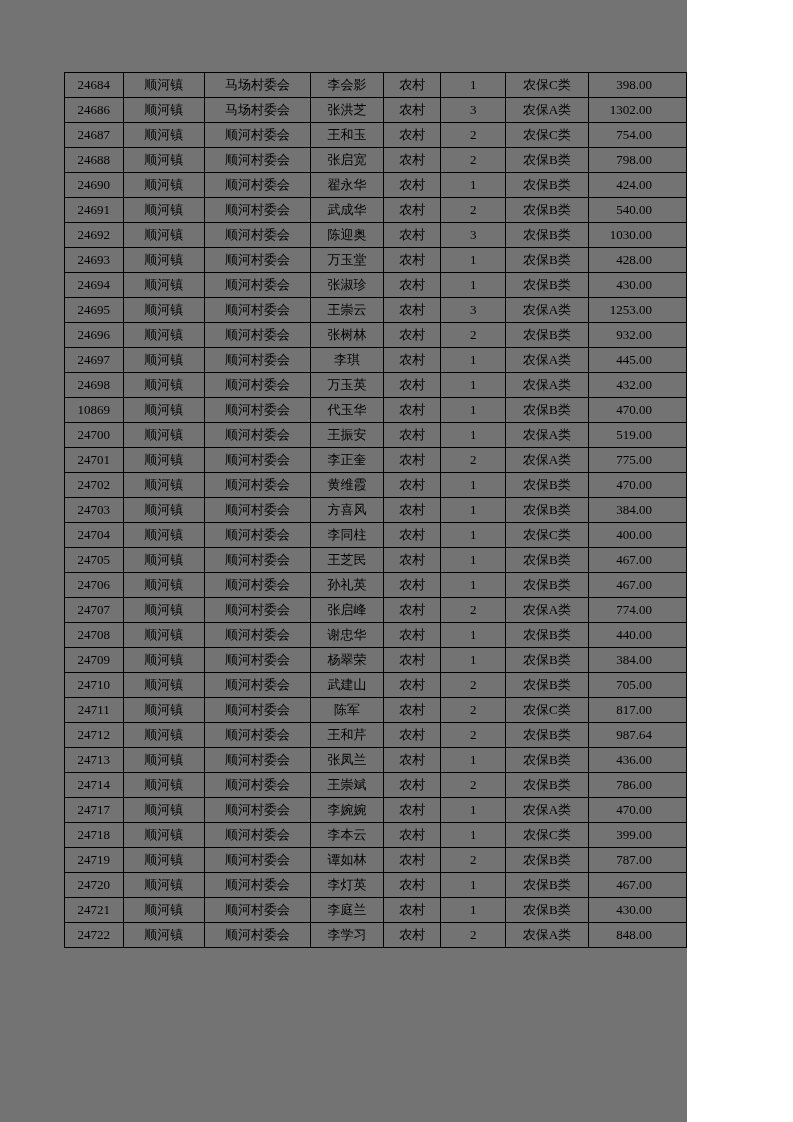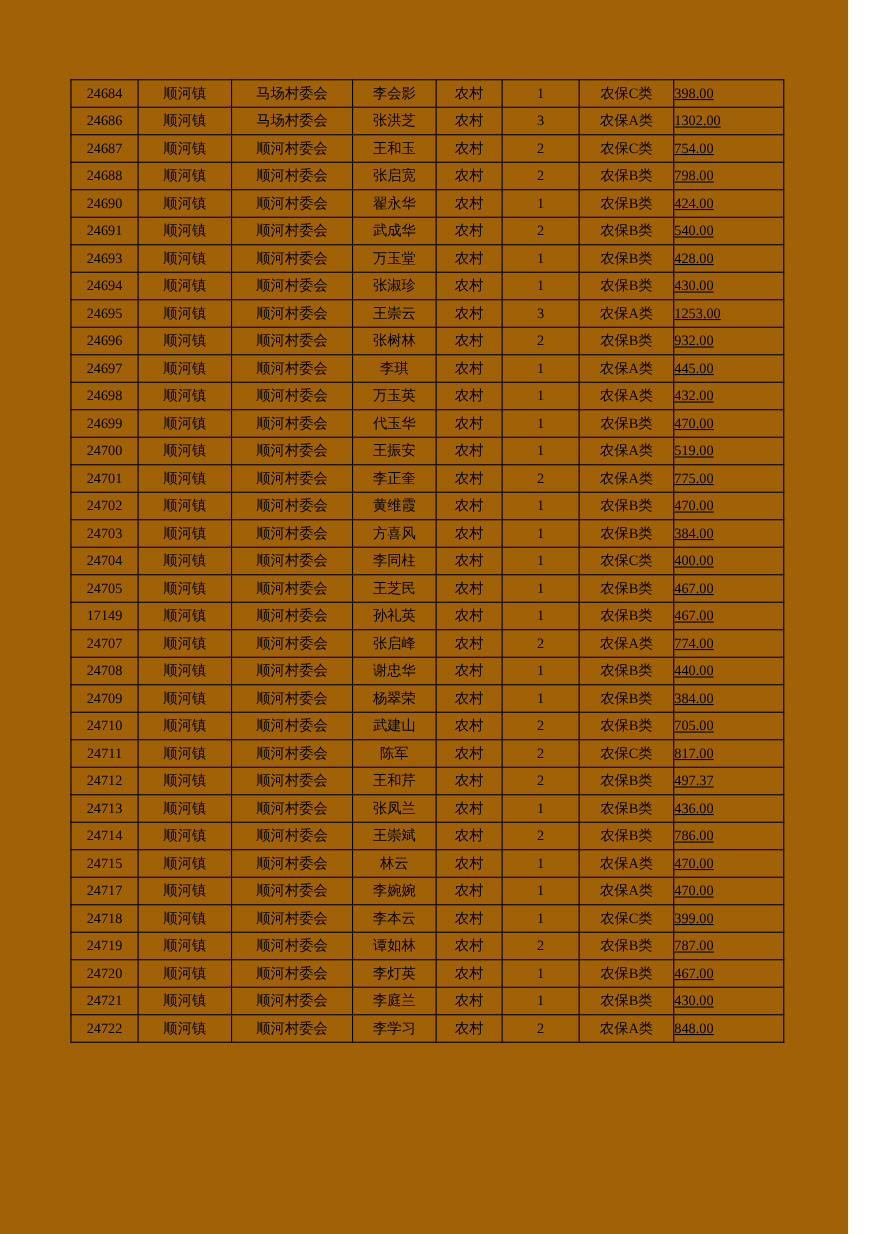--- a/index.html
+++ b/index.html
@@ -9,23 +9,23 @@
   body {
     width: 793px;
     height: 1122px;
     background: #ffffff;
     color: #000000;
     font-family: "Liberation Serif", "DejaVu Serif", serif;
     position: relative;
   }
   .sheet {
     position: relative;
-    width: 771px;
+    width: 687px;
     height: 1122px;
-    background: #a16207;
+    background: #737373;
     overflow: hidden;
   }
   table.grid {
     position: absolute;
     left: 64px;
     top: 72px;
     border-collapse: collapse;
     table-layout: fixed;
   }
   table.grid td {
@@ -40,23 +40,22 @@
   }
   col.c-id       { width: 61px; }
   col.c-town     { width: 85px; }
   col.c-village  { width: 110px; }
   col.c-name     { width: 76px; }
   col.c-residence{ width: 60px; }
   col.c-count    { width: 70px; }
   col.c-category { width: 86px; }
   col.c-amount   { width: 100px; }
   table.grid td.col-amount {
-    text-align: left;
+    text-align: right;
     padding-right: 34px;
-    text-decoration: underline;
   }
 </style>
 </head>
 <body>
 
 <div class="sheet">
   <table class="grid">
     <colgroup>
       <col class="c-id">
       <col class="c-town">
@@ -122,20 +121,30 @@
           <td class="col-id">24691</td>
           <td class="col-town">顺河镇</td>
           <td class="col-village">顺河村委会</td>
           <td class="col-name">武成华</td>
           <td class="col-residence">农村</td>
           <td class="col-count">2</td>
           <td class="col-category">农保B类</td>
           <td class="col-amount">540.00</td>
         </tr>
         <tr>
+          <td class="col-id">24692</td>
+          <td class="col-town">顺河镇</td>
+          <td class="col-village">顺河村委会</td>
+          <td class="col-name">陈迎奥</td>
+          <td class="col-residence">农村</td>
+          <td class="col-count">3</td>
+          <td class="col-category">农保B类</td>
+          <td class="col-amount">1030.00</td>
+        </tr>
+        <tr>
           <td class="col-id">24693</td>
           <td class="col-town">顺河镇</td>
           <td class="col-village">顺河村委会</td>
           <td class="col-name">万玉堂</td>
           <td class="col-residence">农村</td>
           <td class="col-count">1</td>
           <td class="col-category">农保B类</td>
           <td class="col-amount">428.00</td>
         </tr>
         <tr>
@@ -182,21 +191,21 @@
           <td class="col-id">24698</td>
           <td class="col-town">顺河镇</td>
           <td class="col-village">顺河村委会</td>
           <td class="col-name">万玉英</td>
           <td class="col-residence">农村</td>
           <td class="col-count">1</td>
           <td class="col-category">农保A类</td>
           <td class="col-amount">432.00</td>
         </tr>
         <tr>
-          <td class="col-id">24699</td>
+          <td class="col-id">10869</td>
           <td class="col-town">顺河镇</td>
           <td class="col-village">顺河村委会</td>
           <td class="col-name">代玉华</td>
           <td class="col-residence">农村</td>
           <td class="col-count">1</td>
           <td class="col-category">农保B类</td>
           <td class="col-amount">470.00</td>
         </tr>
         <tr>
           <td class="col-id">24700</td>
@@ -252,21 +261,21 @@
           <td class="col-id">24705</td>
           <td class="col-town">顺河镇</td>
           <td class="col-village">顺河村委会</td>
           <td class="col-name">王芝民</td>
           <td class="col-residence">农村</td>
           <td class="col-count">1</td>
           <td class="col-category">农保B类</td>
           <td class="col-amount">467.00</td>
         </tr>
         <tr>
-          <td class="col-id">17149</td>
+          <td class="col-id">24706</td>
           <td class="col-town">顺河镇</td>
           <td class="col-village">顺河村委会</td>
           <td class="col-name">孙礼英</td>
           <td class="col-residence">农村</td>
           <td class="col-count">1</td>
           <td class="col-category">农保B类</td>
           <td class="col-amount">467.00</td>
         </tr>
         <tr>
           <td class="col-id">24707</td>
@@ -319,51 +328,41 @@
           <td class="col-amount">817.00</td>
         </tr>
         <tr>
           <td class="col-id">24712</td>
           <td class="col-town">顺河镇</td>
           <td class="col-village">顺河村委会</td>
           <td class="col-name">王和芹</td>
           <td class="col-residence">农村</td>
           <td class="col-count">2</td>
           <td class="col-category">农保B类</td>
-          <td class="col-amount">497.37</td>
+          <td class="col-amount">987.64</td>
         </tr>
         <tr>
           <td class="col-id">24713</td>
           <td class="col-town">顺河镇</td>
           <td class="col-village">顺河村委会</td>
           <td class="col-name">张凤兰</td>
           <td class="col-residence">农村</td>
           <td class="col-count">1</td>
           <td class="col-category">农保B类</td>
           <td class="col-amount">436.00</td>
         </tr>
         <tr>
           <td class="col-id">24714</td>
           <td class="col-town">顺河镇</td>
           <td class="col-village">顺河村委会</td>
           <td class="col-name">王崇斌</td>
           <td class="col-residence">农村</td>
           <td class="col-count">2</td>
           <td class="col-category">农保B类</td>
           <td class="col-amount">786.00</td>
-        </tr>
-        <tr>
-          <td class="col-id">24715</td>
-          <td class="col-town">顺河镇</td>
-          <td class="col-village">顺河村委会</td>
-          <td class="col-name">林云</td>
-          <td class="col-residence">农村</td>
-          <td class="col-count">1</td>
-          <td class="col-category">农保A类</td>
-          <td class="col-amount">470.00</td>
         </tr>
         <tr>
           <td class="col-id">24717</td>
           <td class="col-town">顺河镇</td>
           <td class="col-village">顺河村委会</td>
           <td class="col-name">李婉婉</td>
           <td class="col-residence">农村</td>
           <td class="col-count">1</td>
           <td class="col-category">农保A类</td>
           <td class="col-amount">470.00</td>

